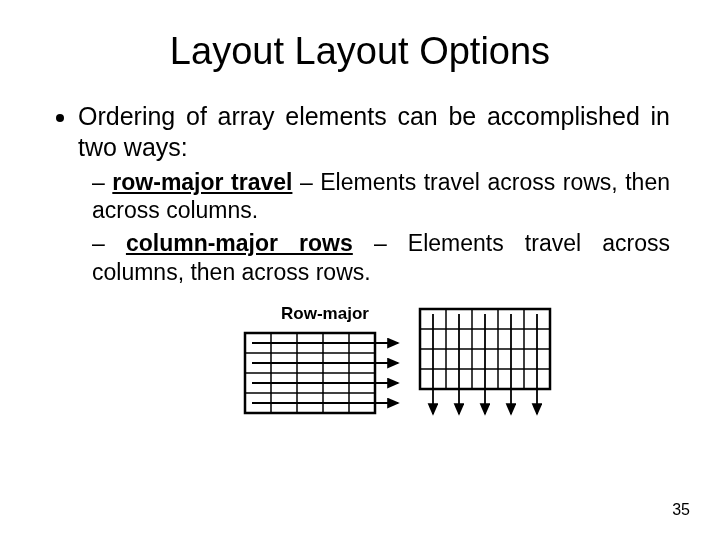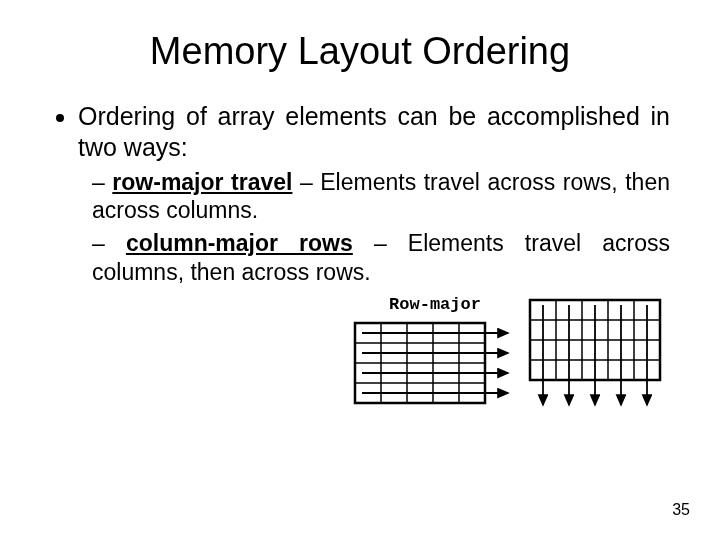--- a/index.html
+++ b/index.html
@@ -25,21 +25,21 @@
     margin: 10px 0 28px 0;
   }
   ul.outer {
     list-style: disc;
     margin: 0;
     padding-left: 28px;
     font-size: 25px;
   }
   ul.outer > li {
     text-align: justify;
-    margin-bottom: 8px;
+    margin-bottom: 17px;
     line-height: 1.25;
   }
   ul.inner {
     list-style: none;
     margin: 4px 0 0 0;
     padding-left: 14px;
     font-size: 23px;
   }
   ul.inner > li {
     text-align: justify;
@@ -48,24 +48,23 @@
   }
   ul.inner > li::before {
     content: "– ";
   }
   .term {
     font-weight: bold;
     text-decoration: underline;
   }
   .diagrams {
     display: flex;
-    justify-content: flex-end;
+    justify-content: center;
     margin-top: 8px;
     padding-left: 80px;
-    font-family: Liberation Mono, monospace;
   }
   .diagram {
     text-align: center;
   }
   .diagram-label {
     font-weight: bold;
     font-size: 17px;
     margin-bottom: 4px;
   }
   .page-num {
@@ -73,21 +72,21 @@
     right: 30px;
     bottom: 21px;
     font-size: 16px;
   }
 </style>
 </head>
 <body>
 
 <div class="slide">
 
-  <h1 class="title">Memory Layout Ordering</h1>
+  <h1 class="title">Layout Layout Options</h1>
 
   <ul class="outer">
     <li>
       <span>Ordering of array elements can be accomplished in two ways:</span>
       <ul class="inner">
         <li><span class="term">row-major travel</span><span> – Elements travel across rows, then across columns.</span></li>
         <li><span class="term">column-major rows</span><span> – Elements travel across columns, then across rows.</span></li>
       </ul>
     </li>
   </ul>

